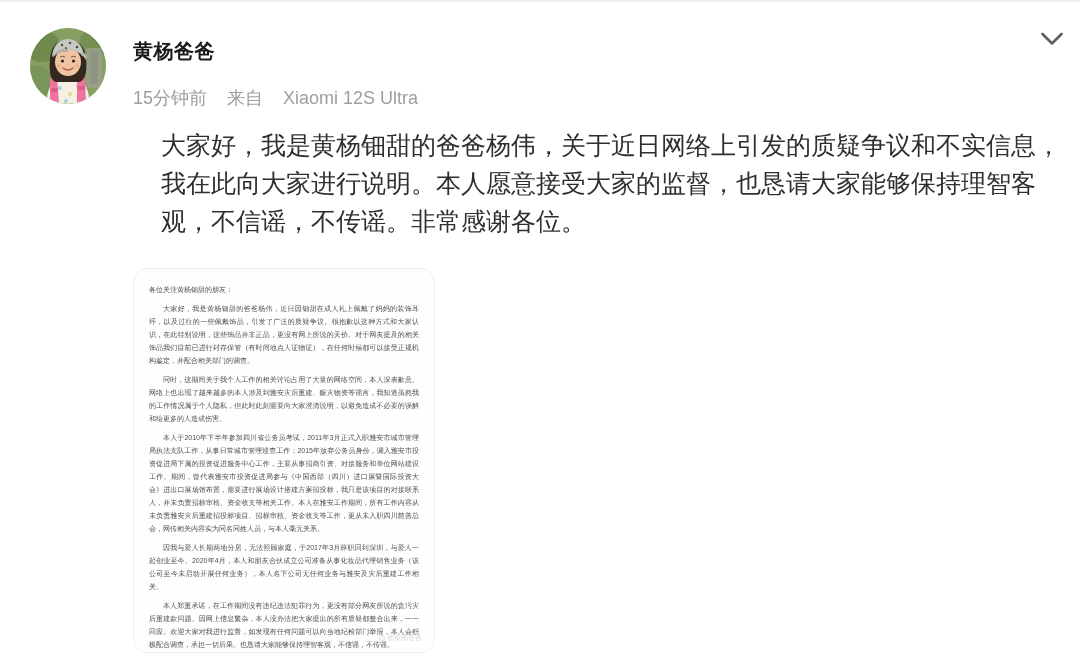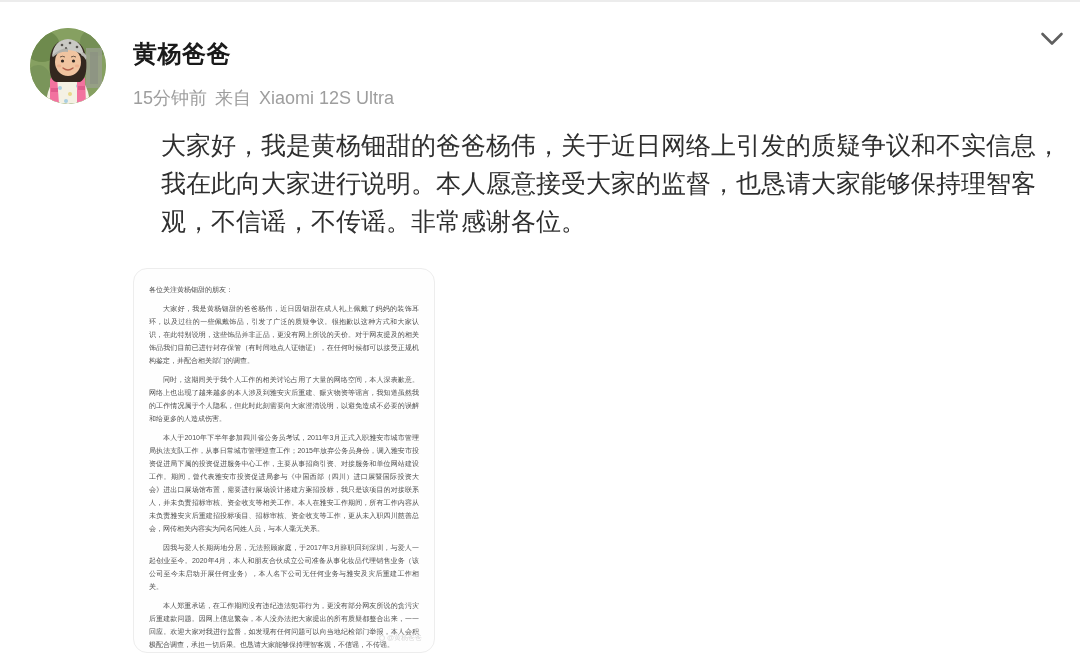--- a/index.html
+++ b/index.html
@@ -21,28 +21,28 @@
     position: absolute; left: 30px; top: 28px;
     width: 76px; height: 76px;
     border-radius: 50%;
     overflow: hidden;
     cursor: pointer;
     background: #8fa86b;
   }
   .avatar svg { display: block; }
   .author {
     position: absolute; left: 133px; top: 38px;
-    font-size: 24px; font-weight: bold;
+    font-size: 20px; font-weight: bold;
     color: #1a1a1a; letter-spacing: 0.5px;
     cursor: pointer;
   }
   .meta {
     position: absolute; left: 133px; top: 86px;
     font-size: 18px; color: #9e9e9e;
-    display: flex; gap: 8px; align-items: baseline;
+    display: flex; gap: 20px; align-items: baseline;
   }
   .collapse-btn {
     position: absolute; left: 1036px; top: 26px;
     width: 32px; height: 26px;
     display: flex; align-items: center; justify-content: center;
     cursor: pointer;
   }
   
   .body-text {
     position: absolute; left: 133px; top: 126px;

